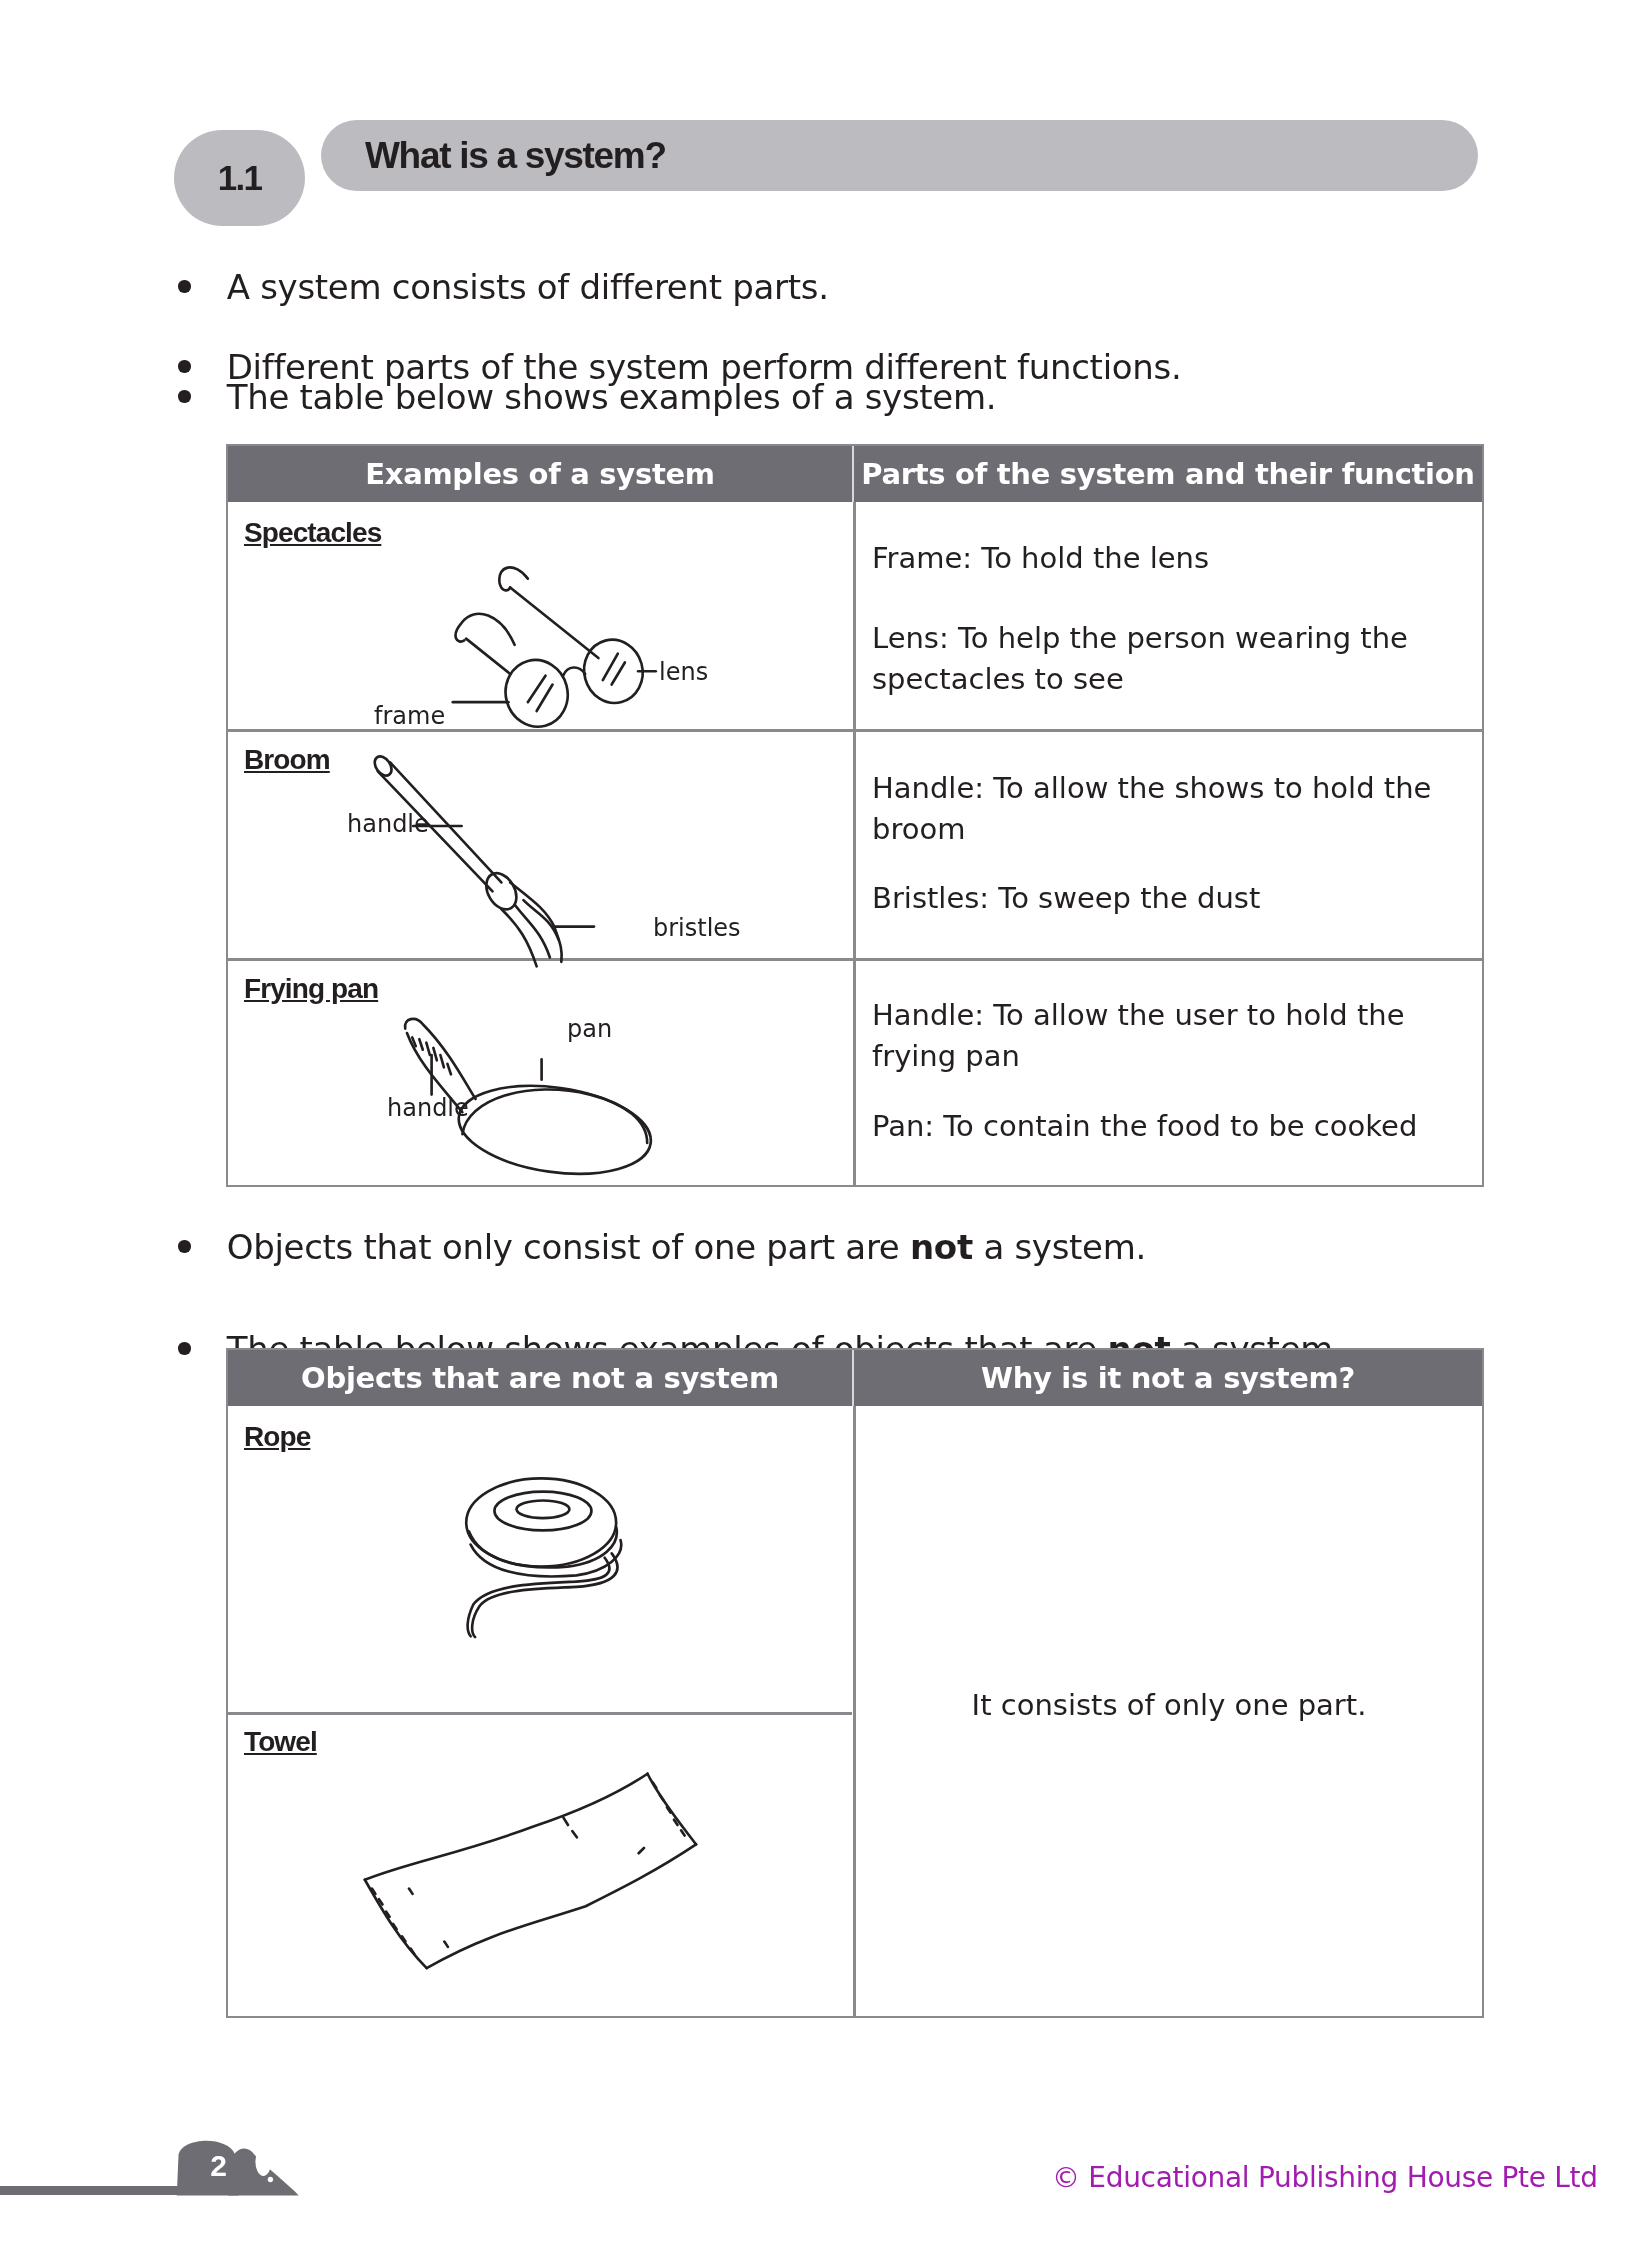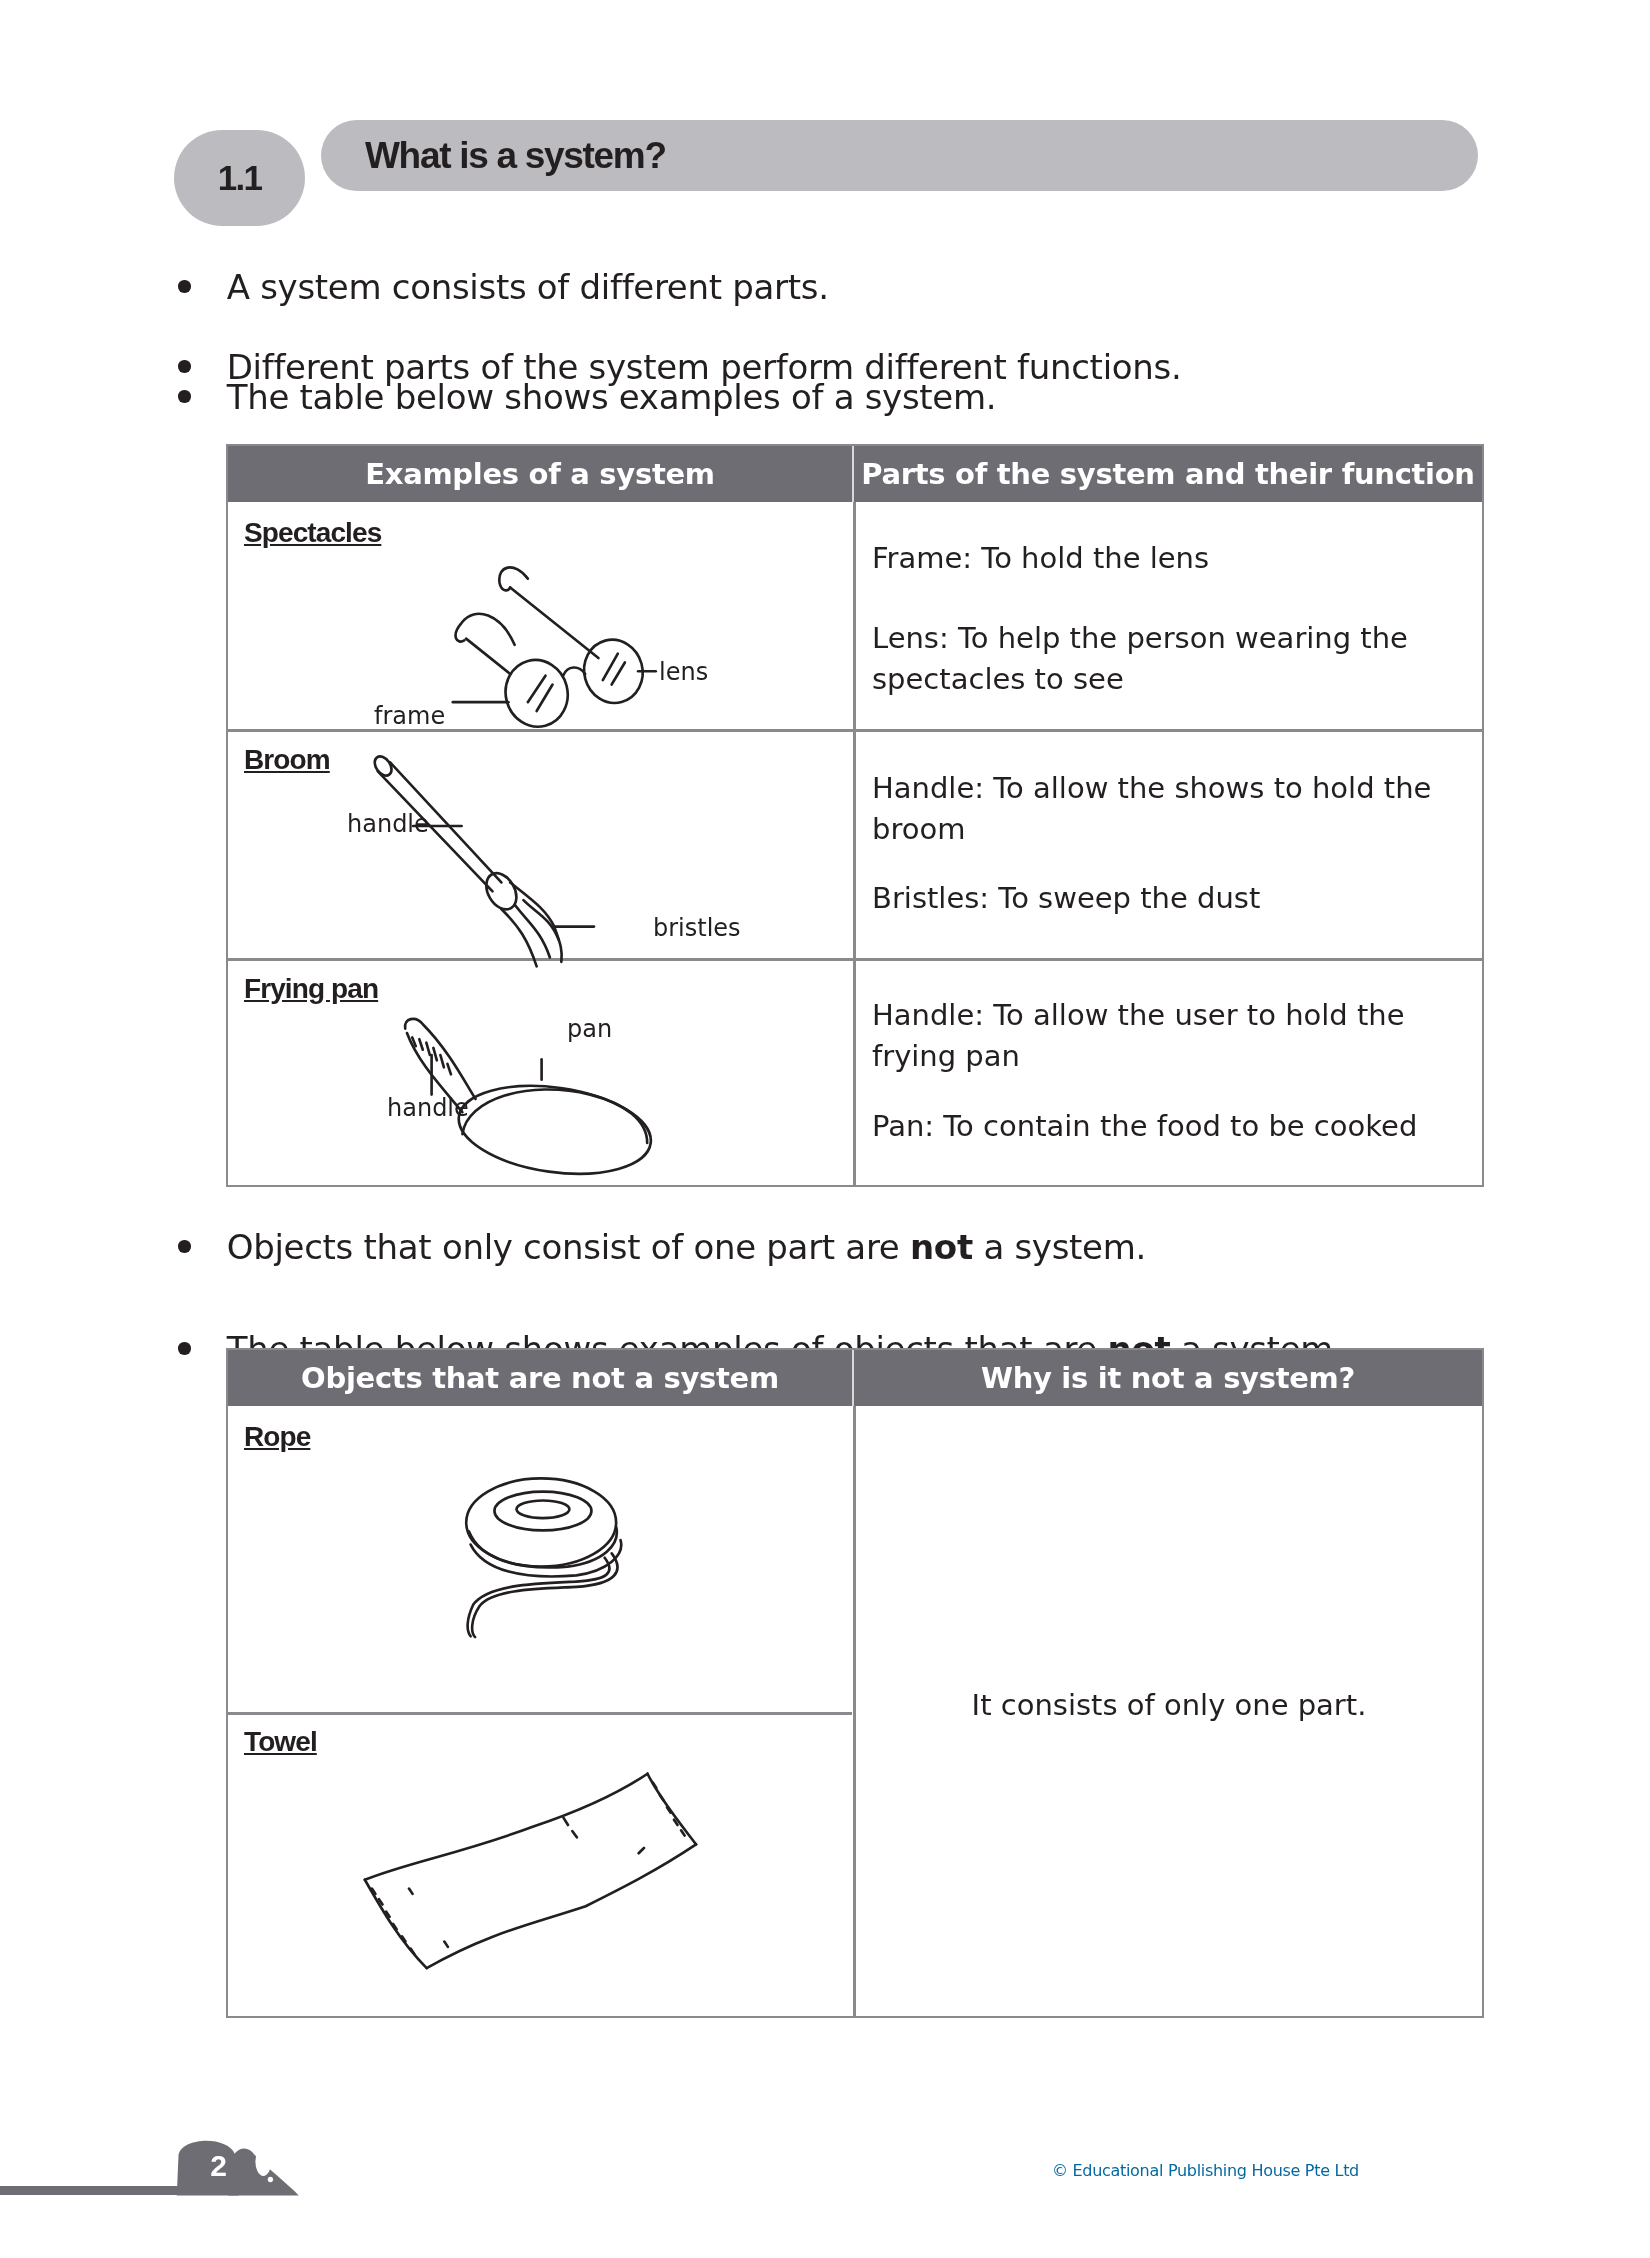--- a/index.html
+++ b/index.html
@@ -38,21 +38,21 @@
              font-weight:bold; font-size:28px; text-decoration:underline; letter-spacing:-0.9px;
              color:#231f20; }
   .func { position:absolute; left:644px; font-size:29px; line-height:41px; color:#231f20; }
   .lbl { position:absolute; font-size:24px; color:#231f20; white-space:nowrap; }
   .center-txt { position:absolute; left:628px; right:0; text-align:center; font-size:29px; color:#231f20; }
   svg.ill { position:absolute; overflow:visible; }
   svg.ill * { fill:none; stroke:#231f20; stroke-width:3; stroke-linecap:round; stroke-linejoin:round; }
 
   
   .footline { left:0; top:2186px; width:185px; height:8.8px; background:#6e6d73; }
-  .copyright { left:1052px; top:2161px; font-size:16px; color:#0369a1; letter-spacing:-0.3px; }
+  .copyright { left:1052px; top:2161px; font-size:28px; color:#a21caf; letter-spacing:-0.3px; }
 </style>
 </head>
 <body>
 
 <div class="abs badge">
   <span>1.1</span>
 </div>
 <div class="abs titlebar">
   <span>What is a system?</span>
 </div>

